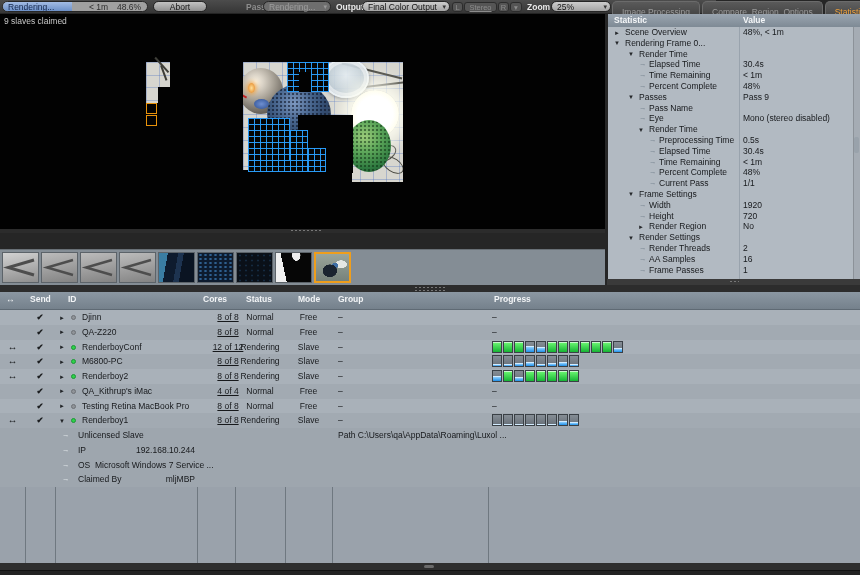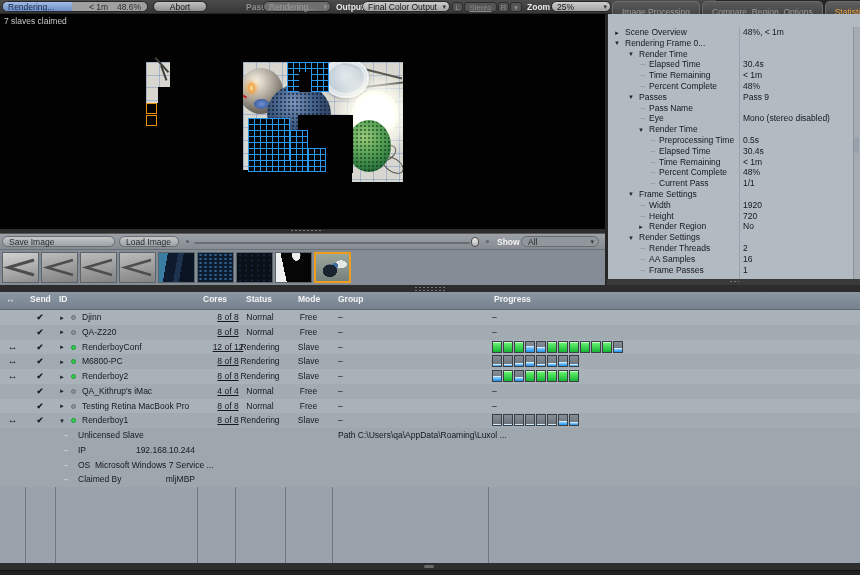--- a/index.html
+++ b/index.html
@@ -226,21 +226,21 @@
       <span class="chev">▾</span>
     </div>
     <div id="tabs">
         <div class="tab">Image Processing</div>
         <div class="tab">Compare, Region, Options</div>
         <div class="tab active">Statistics</div>
       </div>
   </div>
 
   <div id="canvas">
-    <span id="canvas-status">7 slaves claimed</span>
+    <span id="canvas-status">9 slaves claimed</span>
 
     <div class="abs paper" style="left:146px; top:48px; width:24px; height:25px;">
       <div class="pencil" style="left:6px; top:2px; width:20px; height:1.5px; transform:rotate(48deg);"></div>
       <div class="pencil" style="left:10px; top:10px; width:16px; height:1.5px; transform:rotate(70deg);"></div>
     </div>
     <div class="abs paper" style="left:146px; top:73px; width:12px; height:16px;"></div>
     <div id="orange-buckets">
       <div class="obucket"></div>
         <div class="obucket"></div>
     </div>
@@ -271,33 +271,20 @@
     <div class="buckets" style="left:248px; top:104px; width:42px; height:54px;"></div>
     <div class="buckets" style="left:248px; top:146px; width:78px; height:12px;"></div>
     <div class="buckets" style="left:290px; top:116px; width:18px; height:42px;"></div>
     <div class="buckets" style="left:308px; top:134px; width:18px; height:24px;"></div>
   </div>
 
   <div class="hstrip" style="left:0; top:229px; width:605px; height:4px;">
     <div class="gripdots" style="left:290px; top:0; width:32px; height:4px;"></div>
   </div>
 
-  <div id="savebar">
-    <div id="save-btn" class="sb-btn">Save Image</div>
-    <div id="load-btn" class="sb-btn">Load Image</div>
-    <div class="sb-dot" style="left:186px;"></div>
-    <div id="slider-track"></div>
-    <div id="slider-handle"></div>
-    <div class="sb-dot" style="left:486px;"></div>
-    <span id="show-label">Show</span>
-    <div id="show-dd">
-      <span>All</span>
-      <span class="chev">▾</span>
-    </div>
-  </div>
 
   <div id="thumbstrip">
       <div class="thumb t-chevron-large" style="left: 2px;"><svg width="35" height="29" viewBox="0 0 35 29">
           <path d="M31 7 L5 14.5 L31 22" fill="none" stroke="#4d4d4d" stroke-width="3"></path>
         </svg></div>
       <div class="thumb t-chevron" style="left: 41px;"><svg width="35" height="29" viewBox="0 0 35 29">
           <path d="M31 7 L5 14.5 L31 22" fill="none" stroke="#4d4d4d" stroke-width="2.4"></path>
         </svg></div>
       <div class="thumb t-chevron" style="left: 80px;"><svg width="35" height="29" viewBox="0 0 35 29">
           <path d="M31 7 L5 14.5 L31 22" fill="none" stroke="#4d4d4d" stroke-width="2.4"></path>
@@ -306,20 +293,24 @@
           <path d="M31 7 L5 14.5 L31 22" fill="none" stroke="#4d4d4d" stroke-width="2.4"></path>
         </svg></div>
       <div class="thumb t-render-blue" style="left: 158px;"></div>
       <div class="thumb t-render-speckle" style="left: 197px;"></div>
       <div class="thumb t-render-dark" style="left: 236px;"></div>
       <div class="thumb t-render-bw" style="left: 275px;"></div>
       <div class="thumb t-render-photo selected" style="left: 314px;"></div>
     </div>
 
   <div id="stats">
+    <div id="stats-header">
+      <span class="stats-hlabel" style="left:6px;">Statistic</span>
+      <span class="stats-hlabel" style="left:135px;">Value</span>
+    </div>
     <div id="stats-divider"></div>
     <div id="stats-rows">
         <div class="srow">
           <span class="sarrow" style="left: 6px;">►</span>
           <span class="slabel" style="left: 17px;">Scene Overview</span>
           <span class="svalue">48%, &lt; 1m</span>
         </div>
         <div class="srow">
           <span class="sarrow" style="left: 6px;">▼</span>
           <span class="slabel" style="left: 17px;">Rendering Frame 0...</span>
@@ -441,21 +432,21 @@
     <div class="tsep" style="left:25px;"></div>
     <div class="tsep" style="left:55px;"></div>
     <div class="tsep" style="left:197px;"></div>
     <div class="tsep" style="left:235px;"></div>
     <div class="tsep" style="left:285px;"></div>
     <div class="tsep" style="left:332px;"></div>
     <div class="tsep" style="left:488px;"></div>
     <div id="thead">
       <span class="th" style="left:6px;">↔</span>
       <span class="th" style="left:30px;">Send</span>
-      <span class="th" style="left:59px;">ID</span>
+      <span class="th" style="left:68px;">ID</span>
       <span class="th" style="left:203px;">Cores</span>
       <span class="th" style="left:246px;">Status</span>
       <span class="th" style="left:298px;">Mode</span>
       <span class="th" style="left:338px;">Group</span>
       <span class="th" style="left:494px;">Progress</span>
     </div>
     <div id="tbody">
         <div class="trow r-even">
           <span class="c-send">✔</span>
           <span class="c-arrow">►</span>

